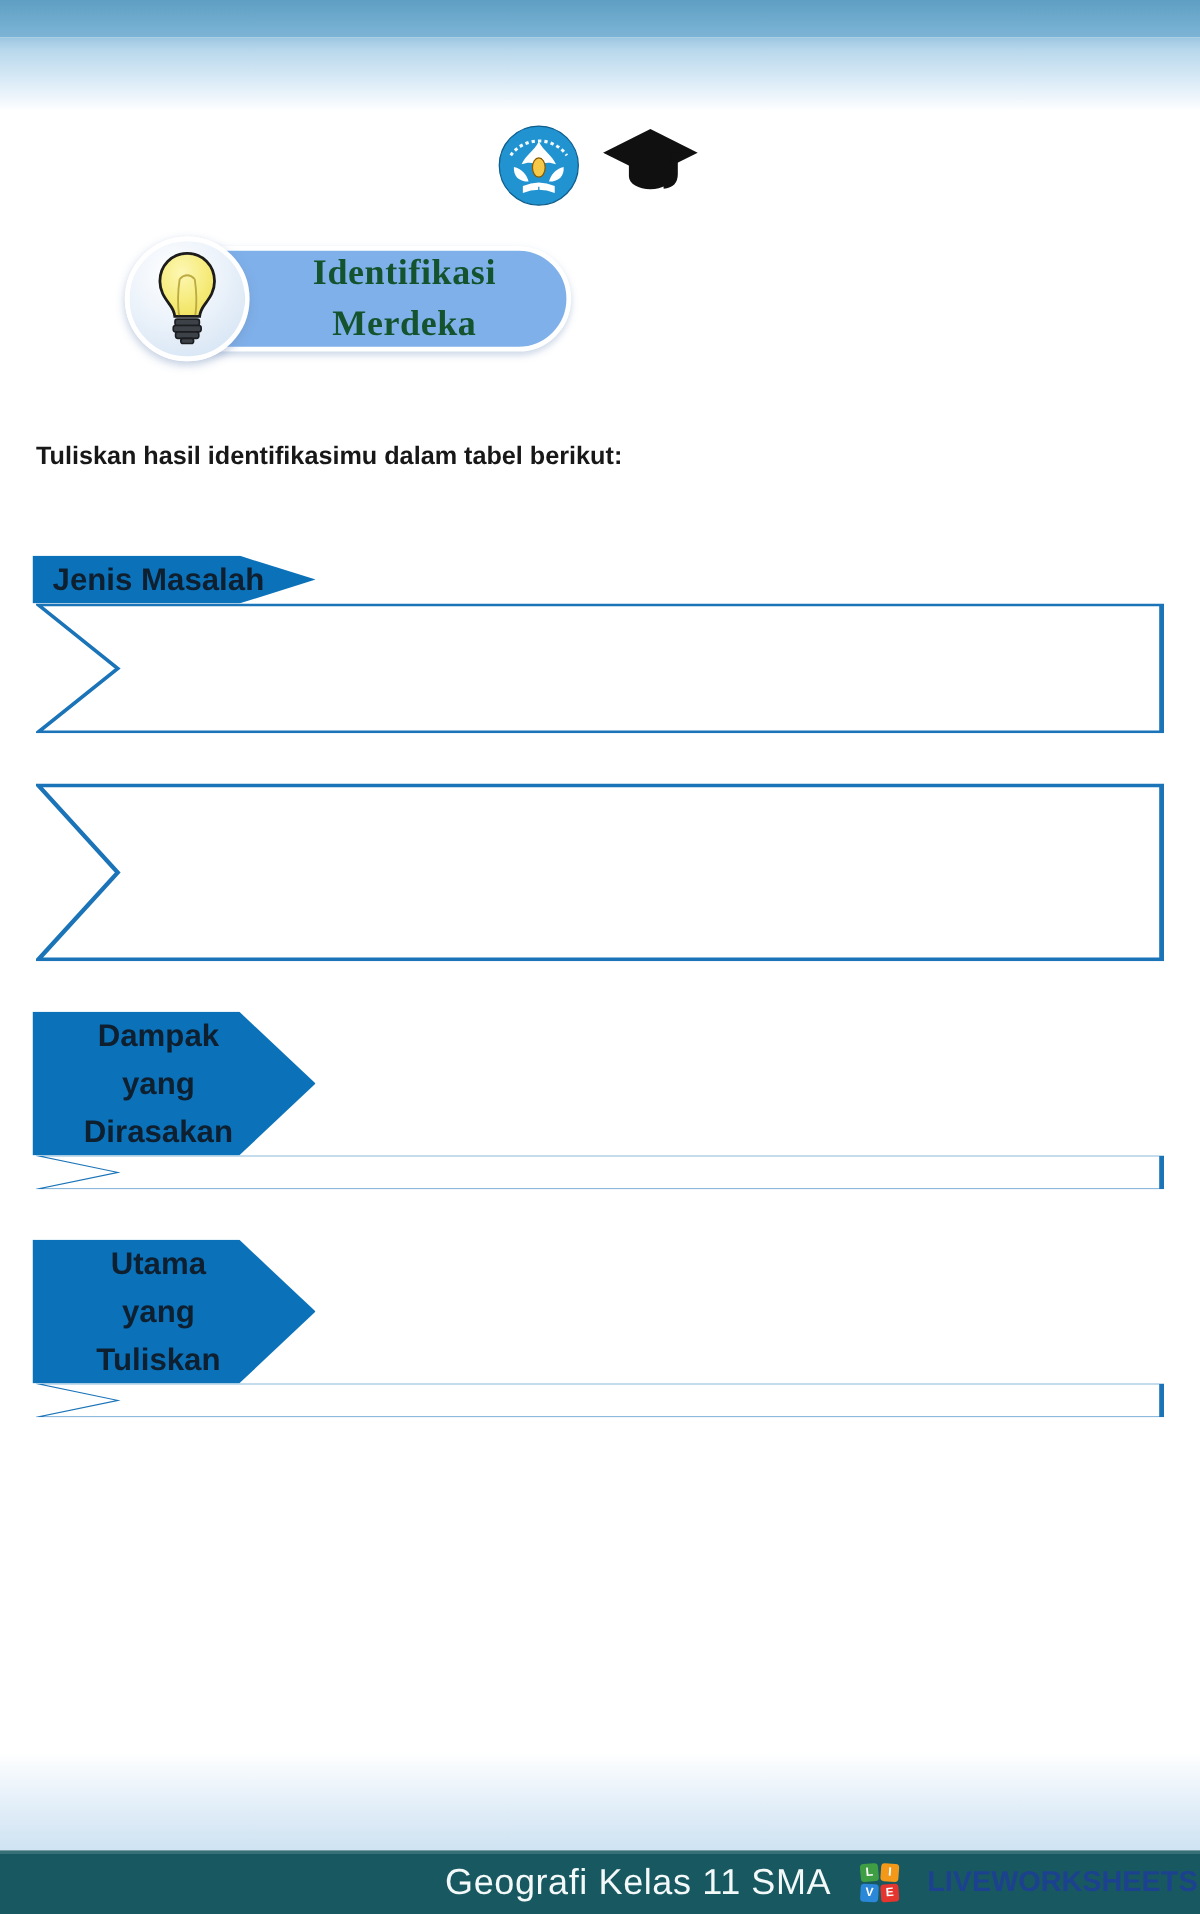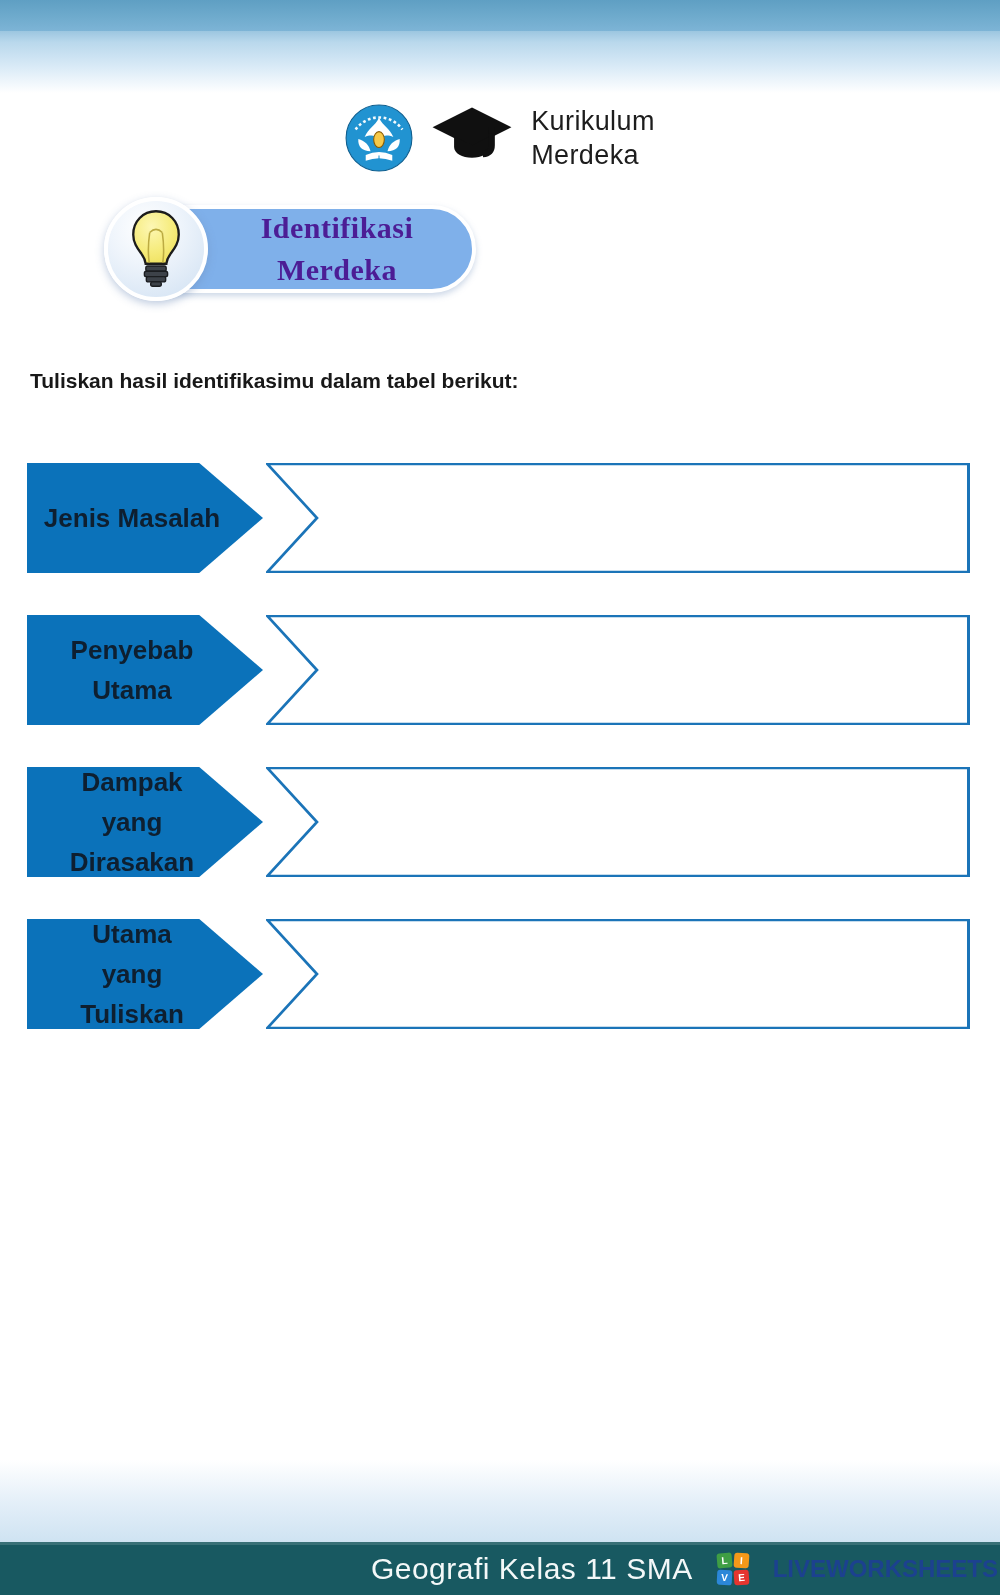--- a/index.html
+++ b/index.html
@@ -20,31 +20,31 @@
   .cap-icon{width:86px;height:76px;flex:none;}
   .km-text{font-size:27px;line-height:34px;color:#1d1d1d;font-weight:500;letter-spacing:.4px;}
   
   .badge{position:absolute;top:197px;left:104px;width:372px;height:112px;}
   .badge-pill{position:absolute;left:46px;top:8px;right:0;height:88px;
     background:#7fb0ea;border:4px solid #ffffff;border-radius:12px 48px 48px 12px;
     box-shadow:0 3px 6px rgba(110,140,185,.35);
     display:flex;flex-direction:column;justify-content:center;align-items:center;
     padding-left:48px;box-sizing:border-box;}
   .badge-title{font-family:"Liberation Serif","DejaVu Serif",serif;font-weight:700;
-    font-size:30px;line-height:42px;color:#4c1d95;letter-spacing:.5px;text-align:center;}
+    font-size:30px;line-height:42px;color:#14532d;letter-spacing:.5px;text-align:center;}
   .badge-circle{position:absolute;left:0;top:0;width:104px;height:104px;border-radius:50%;
     background:radial-gradient(circle at 38% 28%,#ffffff 0%,#eef4fb 40%,#cfe0f2 100%);
     border:4px solid #ffffff;box-shadow:0 3px 8px rgba(110,140,185,.45);
     display:flex;align-items:center;justify-content:center;z-index:2;box-sizing:border-box;}
   
   .instruction{position:absolute;left:30px;top:369px;font-size:21px;font-weight:700;color:#181818;}
   
   .rows{position:absolute;left:27px;top:463px;width:943px;
     display:flex;flex-direction:column;gap:42px;}
-  .row{display:flex;height:110px;}
+  .row{display:flex;height:148px;flex-direction:column;}
   .row-label{width:236px;flex:none;background:#0b72ba;
     clip-path:polygon(0 0,73% 0,100% 50%,73% 100%,0 100%);
     display:flex;flex-direction:column;justify-content:center;align-items:center;
     font-weight:700;font-size:26px;line-height:40px;color:#0e1f30;
     padding-right:26px;box-sizing:border-box;text-align:center;}
   .row-field{flex:1;position:relative;margin-left:3px;}
   .row-field svg{position:absolute;inset:0;width:100%;height:100%;display:block;}
   .field-value{position:absolute;left:72px;top:12px;right:14px;bottom:12px;
     font-size:22px;color:#222222;outline:none;}
   
@@ -84,24 +84,20 @@
       <path d="M32 48.5 v4.6" stroke="#2193d1" stroke-width="1"></path>
     </svg>
 
     <svg class="cap-icon" viewBox="0 0 96 76">
       <polygon points="48,4 92,26 48,48 4,26" fill="#101010"></polygon>
       <path d="M28 36 l20 10 20 -10 v12 c0 7 -9 12 -20 12 s-20 -5 -20 -12 Z" fill="#101010"></path>
       <path d="M70 29 v17 q0 9 -10 10" fill="none" stroke="#101010" stroke-width="7"></path>
       <rect x="66.5" y="26" width="7" height="7" fill="#101010"></rect>
     </svg>
 
-    <div class="km-text">
-      <div>Kurikulum</div>
-      <div>Merdeka</div>
-    </div>
   </div>
 
   <div class="badge">
     <div class="badge-pill">
       <div class="badge-title">Identifikasi</div>
       <div class="badge-title">Merdeka</div>
     </div>
     <div class="badge-circle">
       <svg width="62" height="82" viewBox="0 0 64 84">
         <defs>
@@ -133,24 +129,20 @@
       </div>
       <div class="row-field">
         <svg viewBox="0 0 704 148" preserveAspectRatio="none">
           <polygon points="1.5,1.5 702.5,1.5 702.5,146.5 1.5,146.5 51,74" fill="#ffffff" stroke="#1b74b8" stroke-width="3"></polygon>
         </svg>
         <div class="field-value"></div>
       </div>
     </div>
 
     <div class="row">
-      <div class="row-label">
-        <span>Penyebab</span>
-        <span>Utama</span>
-      </div>
       <div class="row-field">
         <svg viewBox="0 0 704 148" preserveAspectRatio="none">
           <polygon points="1.5,1.5 702.5,1.5 702.5,146.5 1.5,146.5 51,74" fill="#ffffff" stroke="#1b74b8" stroke-width="3"></polygon>
         </svg>
         <div class="field-value"></div>
       </div>
     </div>
 
     <div class="row">
       <div class="row-label">

